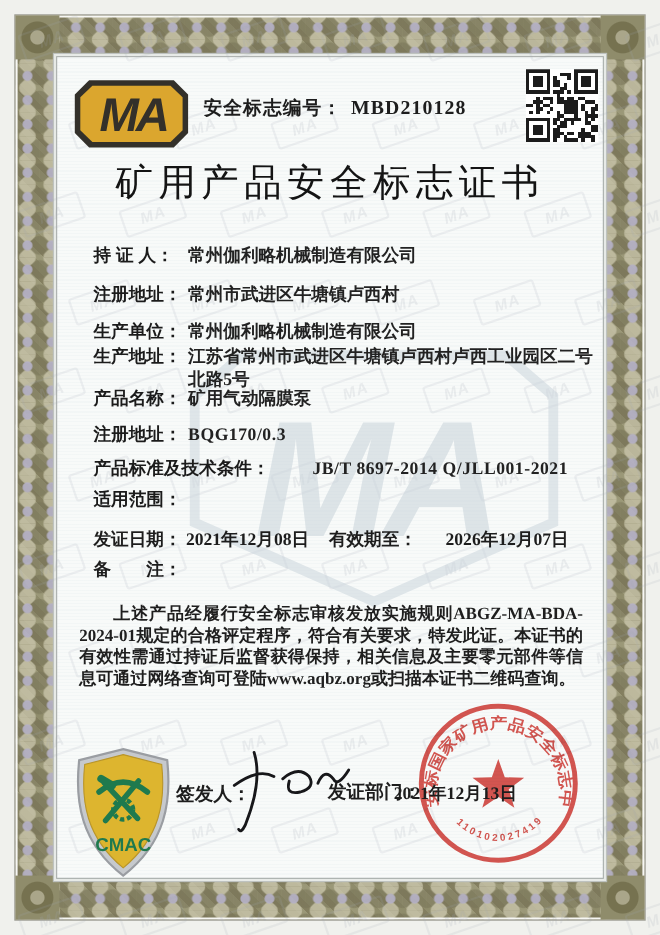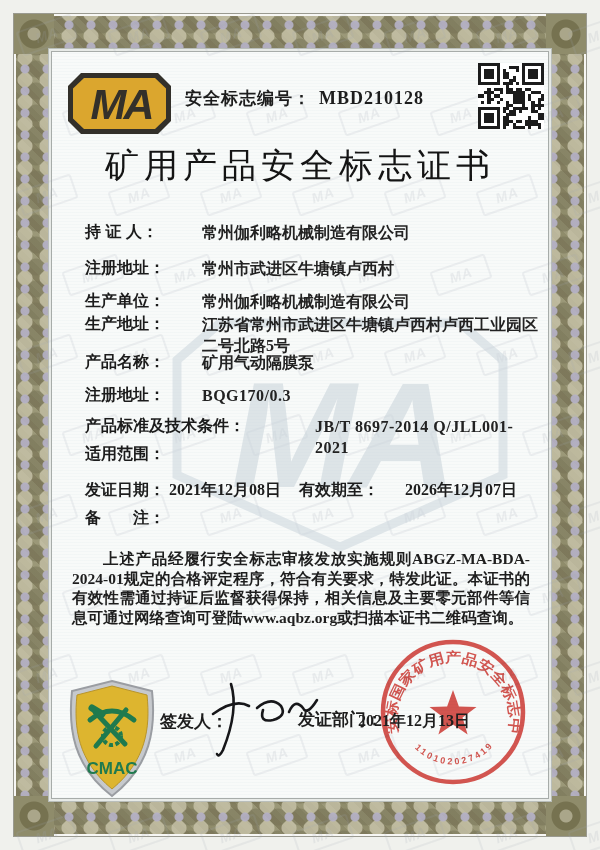--- a/index.html
+++ b/index.html
@@ -29,21 +29,21 @@
   
   #center-mark{position:absolute;left:165px;top:315px;width:350px;height:240px;opacity:.55;pointer-events:none;}
   
   #ma-logo{position:absolute;left:66px;top:71px;width:107px;height:65px;}
   #certno{position:absolute;left:185px;top:87px;font-size:17px;font-weight:bold;letter-spacing:1px;}
   #certno .val{font-family:"Liberation Serif","DejaVu Serif",serif;font-weight:600;font-size:18px;letter-spacing:1px;margin-left:8px;}
   #qr{position:absolute;left:478px;top:63px;width:66px;height:66px;background:#fff;}
   #title{position:absolute;left:0;top:143px;width:600px;text-align:center;font-size:34px;font-weight:400;
       letter-spacing:5px;color:#141414;font-family:"Liberation Sans","DejaVu Sans",sans-serif;}
   
-  .row{position:absolute;left:85px;width:450px;display:flex;align-items:flex-start;font-size:16px;gap:31px;}
+  .row{position:absolute;left:85px;width:450px;display:flex;align-items:flex-start;font-size:16px;}
   .row .lbl{flex:0 0 86px;font-weight:bold;white-space:pre;color:#1b1b1b;}
   .row .lbl.wide{flex:0 0 185px;}
   .row .val{font-family:"Liberation Serif","DejaVu Serif",serif;font-weight:700;color:#222;line-height:21px;}
   .row .val.mono{letter-spacing:.5px;}
   #r7 .val{margin-left:14px;}
   #dates{position:absolute;left:85px;top:480px;width:450px;font-size:16px;display:flex;}
   #dates .lbl{font-weight:bold;white-space:pre;}
   #dates .val{font-family:"Liberation Serif","DejaVu Serif",serif;font-weight:700;}
   #d-issue-v{margin-left:4px;} #d-valid-l{margin-left:18px;} #d-valid-v{margin-left:26px;}
   #remark{position:absolute;left:85px;top:508px;font-size:16px;font-weight:bold;white-space:pre;}

